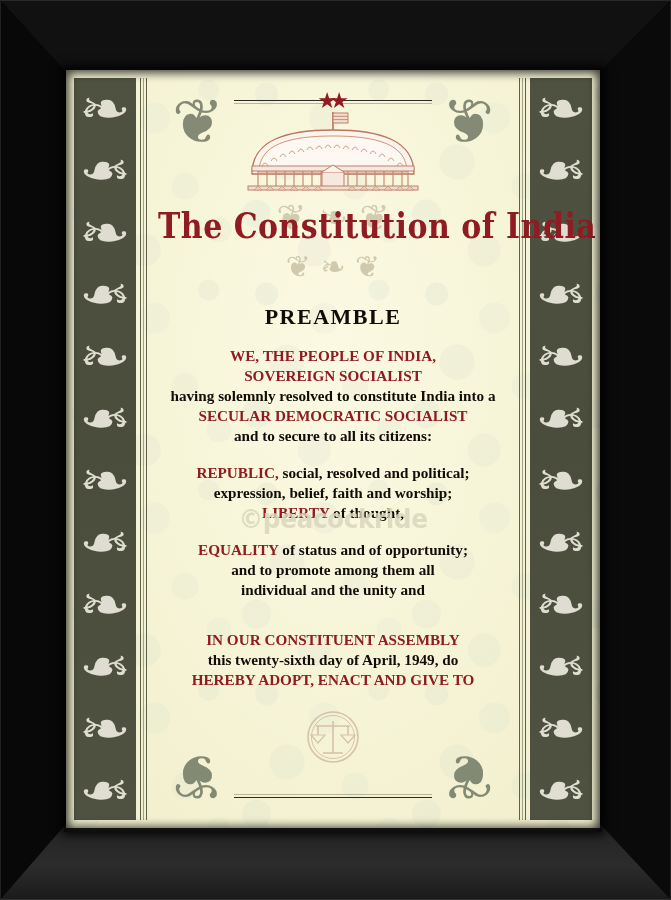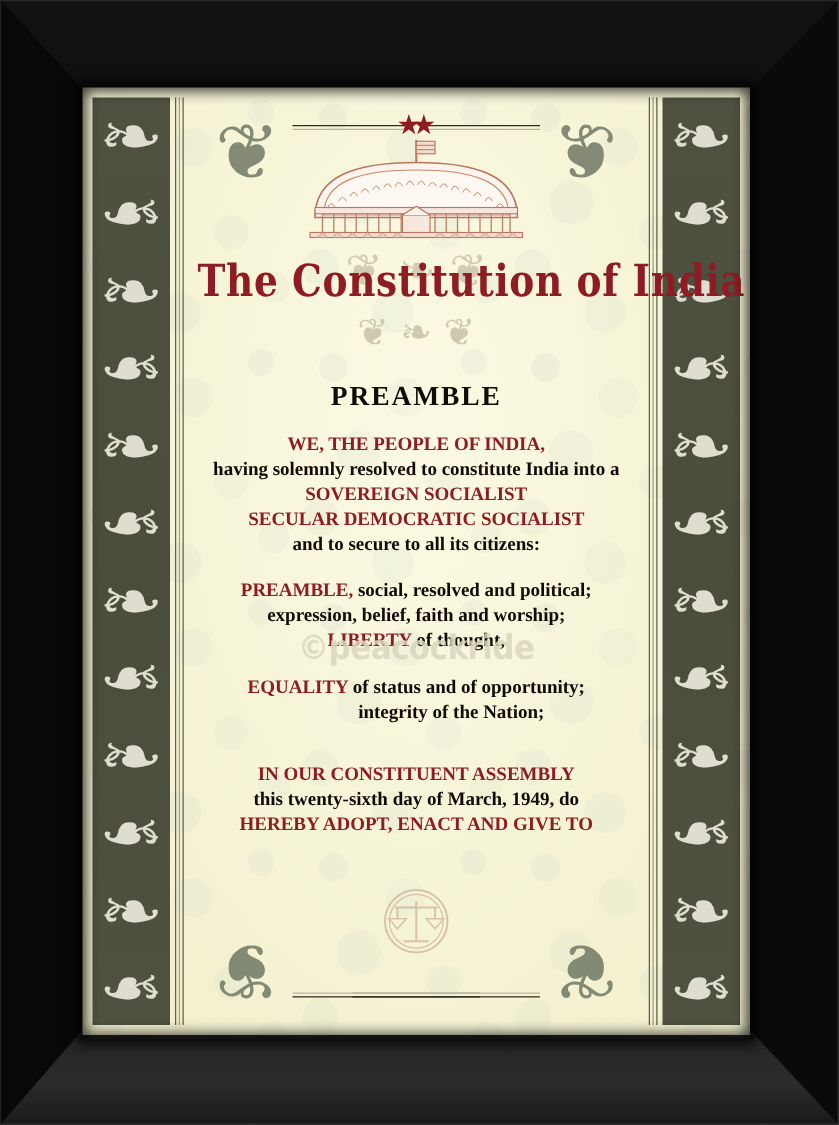--- a/index.html
+++ b/index.html
@@ -341,46 +341,47 @@
     <div id="content">
 
       <div id="title">The Constitution of India</div>
 
       <div id="mid-scroll-inline" style="color:#cfc9ae;font-family:'DejaVu Sans',sans-serif;font-size:30px;line-height:30px;margin:2px 0 0 0;">❦&nbsp;❧&nbsp;❦</div>
 
       <div id="preamble">PREAMBLE</div>
 
       <div class="blk">
         <div class="ln red">WE, THE PEOPLE OF INDIA,</div>
+        <div class="ln red">SOVEREIGN SOCIALIST</div>
         <div class="ln">having solemnly resolved to constitute India into a</div>
-        <div class="ln red">SOVEREIGN SOCIALIST</div>
         <div class="ln red">SECULAR DEMOCRATIC SOCIALIST</div>
         <div class="ln">and to secure to all its citizens:</div>
       </div>
 
       <div class="gap"></div>
 
       <div class="blk">
-        <div class="ln"><span class="red">PREAMBLE,</span><span> social, resolved and political;</span></div>
+        <div class="ln"><span class="red">REPUBLIC,</span><span> social, resolved and political;</span></div>
         <div class="ln"><span>expression, belief, faith and worship;</span></div>
         <div class="ln"><span class="red">LIBERTY</span><span> of thought,</span></div>
       </div>
 
       <div class="gap"></div>
 
       <div class="blk">
         <div class="ln"><span class="red">EQUALITY</span><span> of status and of opportunity;</span></div>
-        <div class="ln indent"><span>integrity of the Nation;</span></div>
+        <div class="ln"><span>and to promote among them all</span></div>
+        <div class="ln"><span>individual and the unity and</span></div>
       </div>
 
       <div class="gap" style="height:30px"></div>
 
       <div class="blk">
         <div class="ln red">IN OUR CONSTITUENT ASSEMBLY</div>
-        <div class="ln">this twenty-sixth day of March, 1949, do</div>
+        <div class="ln">this twenty-sixth day of April, 1949, do</div>
         <div class="ln red">HEREBY ADOPT, ENACT AND GIVE TO</div>
       </div>
 
     </div>
 
     <div id="watermark">©peacockride</div>
 
     <svg id="scales" viewBox="0 0 58 58">
       <g stroke="#c09a86" fill="none" stroke-width="1.6">
         <circle cx="29" cy="29" r="25"></circle>

